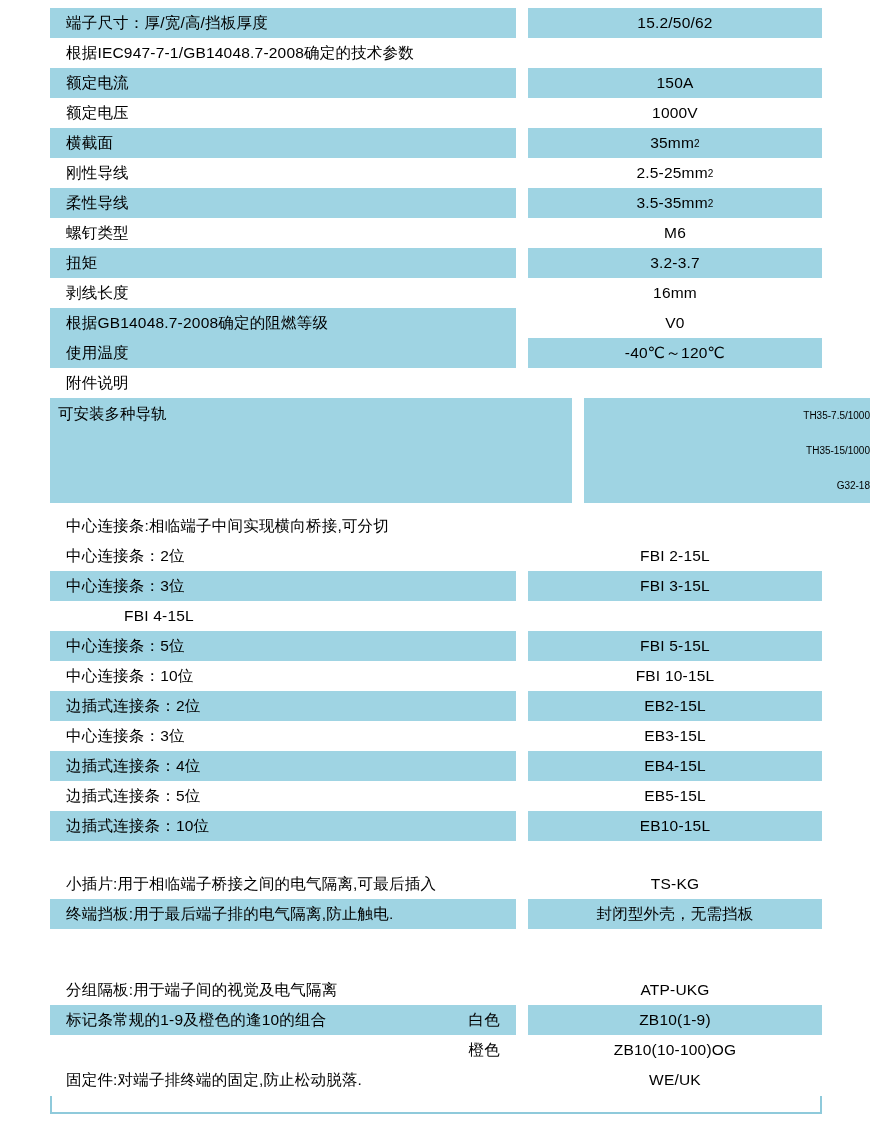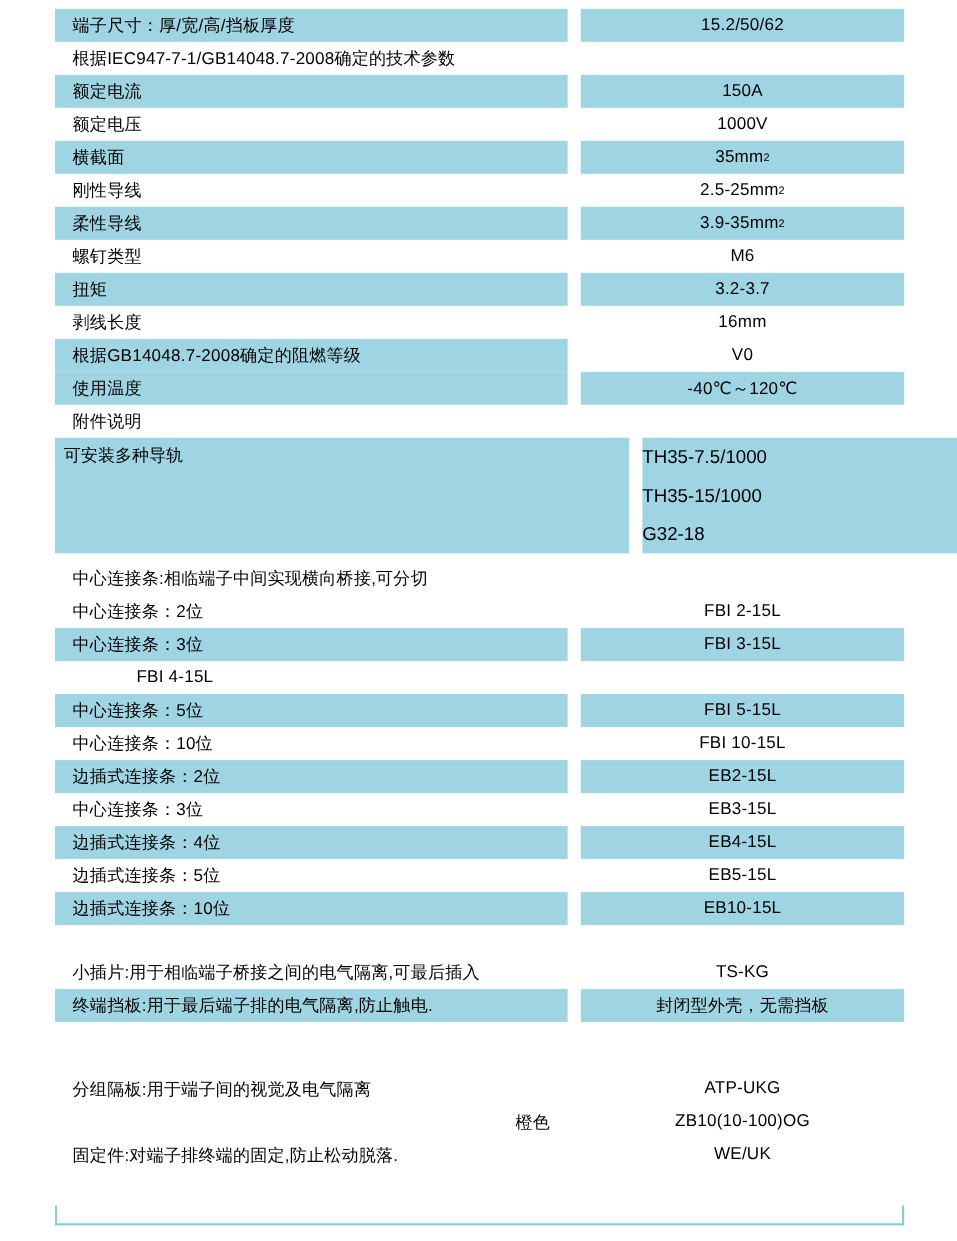--- a/index.html
+++ b/index.html
@@ -81,22 +81,22 @@
     padding-top: 6px;
     font-size: 15.5px;
   }
   .rail-right {
     width: 294px;
     margin-left: 12px;
     box-sizing: border-box;
     display: flex;
     flex-direction: column;
     justify-content: space-around;
-    align-items: flex-start;
-    font-size: 17px;
+    align-items: flex-end;
+    font-size: 10px;
   }
   .rail-right div { padding: 3px 0; }
 
   .bottom-rule {
     position: absolute;
     left: 50px;
     top: 1112px;
     width: 772px;
     height: 2px;
     background: #8fcadb;
@@ -152,21 +152,21 @@
       <div class="cell left blank">刚性导线</div>
       <div class="cell right blank">
           <span>2.5-25mm</span>
           <span class="sup">2</span>
         </div>
     </div>
 
     <div class="row">
       <div class="cell left fill">柔性导线</div>
       <div class="cell right fill">
-          <span>3.9-35mm</span>
+          <span>3.5-35mm</span>
           <span class="sup">2</span>
         </div>
     </div>
 
     <div class="row">
       <div class="cell left blank">螺钉类型</div>
       <div class="cell right blank">M6</div>
     </div>
 
     <div class="row">
@@ -264,20 +264,27 @@
     <div class="spacer-lg" style="height:46px;"></div>
 
     <div class="row">
       <div class="cell left blank split">
         <span>分组隔板:用于端子间的视觉及电气隔离</span>
         <span class="sub-label"></span>
       </div>
       <div class="cell right blank">ATP-UKG</div>
     </div>
 
+    <div class="row">
+      <div class="cell left fill split">
+        <span>标记条常规的1-9及橙色的逢10的组合</span>
+        <span class="sub-label">白色</span>
+      </div>
+      <div class="cell right fill">ZB10(1-9)</div>
+    </div>
 
     <div class="row">
       <div class="cell left blank split">
         <span></span>
         <span class="sub-label">橙色</span>
       </div>
       <div class="cell right blank">ZB10(10-100)OG</div>
     </div>
 
     <div class="row">

